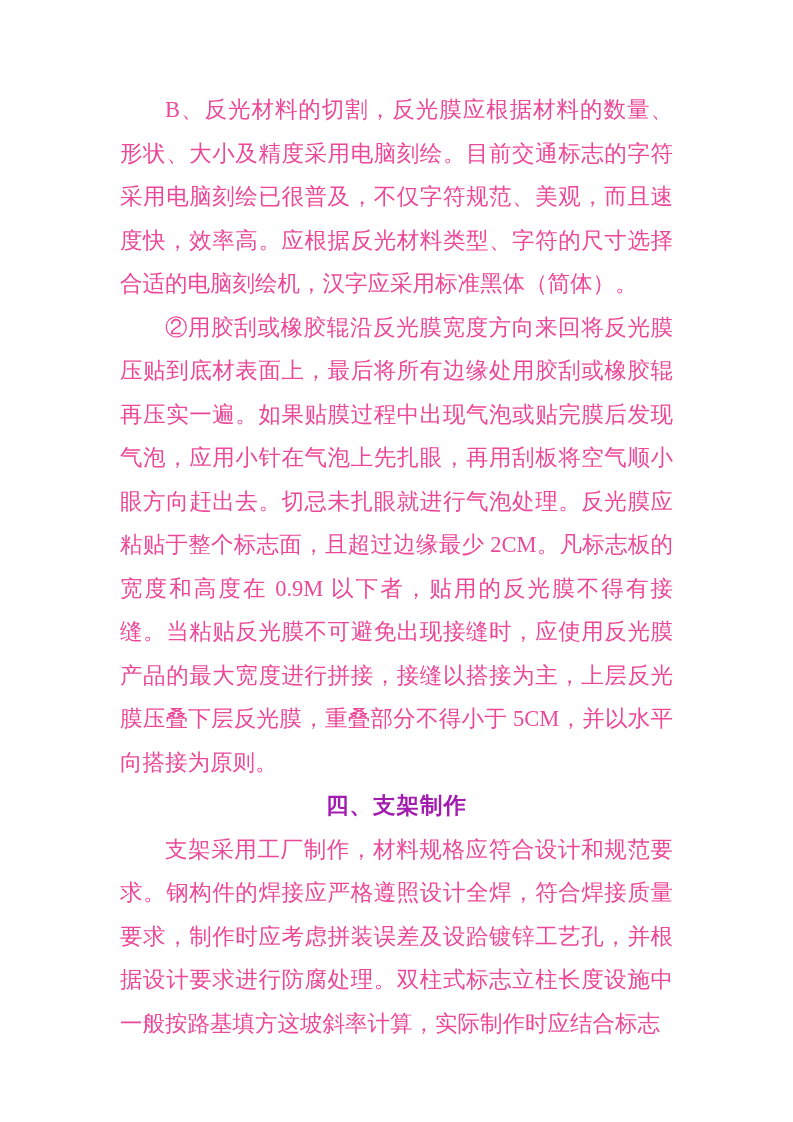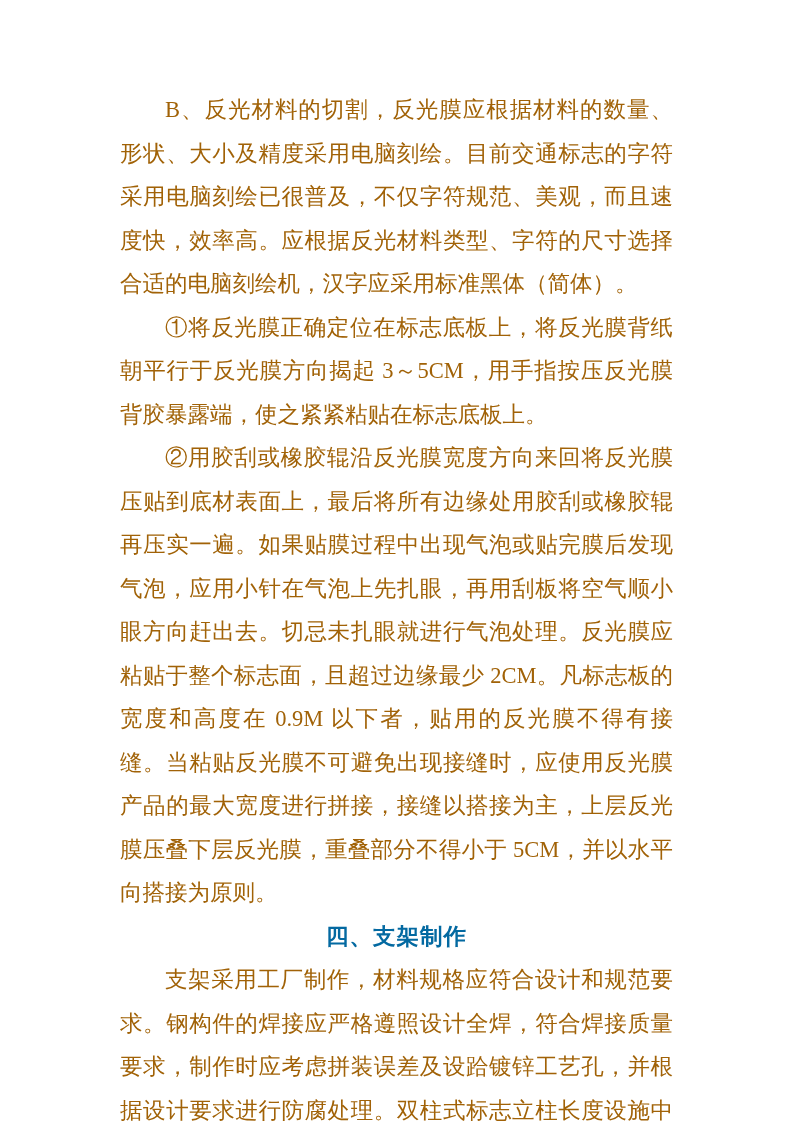--- a/index.html
+++ b/index.html
@@ -29,43 +29,42 @@
   }
   p.para {
     margin: 0;
     font-size: 22.5px;
     line-height: 43.5px;
     text-align: justify;
     text-justify: inter-ideograph;
     text-indent: 2em;
     letter-spacing: 0px;
     word-break: break-all;
-    color: #a16207;
+    color: #ec4899;
   }
   p.heading {
     margin: 0;
     font-size: 22.5px;
     line-height: 43.5px;
     text-align: center;
     text-indent: 0;
     font-weight: bold;
     letter-spacing: 1px;
-    color: #0369a1;
+    color: #a21caf;
   }
 </style>
 </head>
 <body>
 
 <div class="page">
   <div class="content">
 
     <p class="para">B、反光材料的切割，反光膜应根据材料的数量、形状、大小及精度采用电脑刻绘。目前交通标志的字符采用电脑刻绘已很普及，不仅字符规范、美观，而且速度快，效率高。应根据反光材料类型、字符的尺寸选择合适的电脑刻绘机，汉字应采用标准黑体（简体）。</p>
 
 
-    <p class="para">①将反光膜正确定位在标志底板上，将反光膜背纸朝平行于反光膜方向揭起 3～5CM，用手指按压反光膜背胶暴露端，使之紧紧粘贴在标志底板上。</p>
 
     <p class="para">②用胶刮或橡胶辊沿反光膜宽度方向来回将反光膜压贴到底材表面上，最后将所有边缘处用胶刮或橡胶辊再压实一遍。如果贴膜过程中出现气泡或贴完膜后发现气泡，应用小针在气泡上先扎眼，再用刮板将空气顺小眼方向赶出去。切忌未扎眼就进行气泡处理。反光膜应粘贴于整个标志面，且超过边缘最少 2CM。凡标志板的宽度和高度在 0.9M 以下者，贴用的反光膜不得有接缝。当粘贴反光膜不可避免出现接缝时，应使用反光膜产品的最大宽度进行拼接，接缝以搭接为主，上层反光膜压叠下层反光膜，重叠部分不得小于 5CM，并以水平向搭接为原则。</p>
 
     <p class="heading">四、支架制作</p>
 
     <p class="para">支架采用工厂制作，材料规格应符合设计和规范要求。钢构件的焊接应严格遵照设计全焊，符合焊接质量要求，制作时应考虑拼装误差及设跲镀锌工艺孔，并根据设计要求进行防腐处理。双柱式标志立柱长度设施中一般按路基填方这坡斜率计算，实际制作时应结合标志</p>
 
   </div>
 </div>
 

